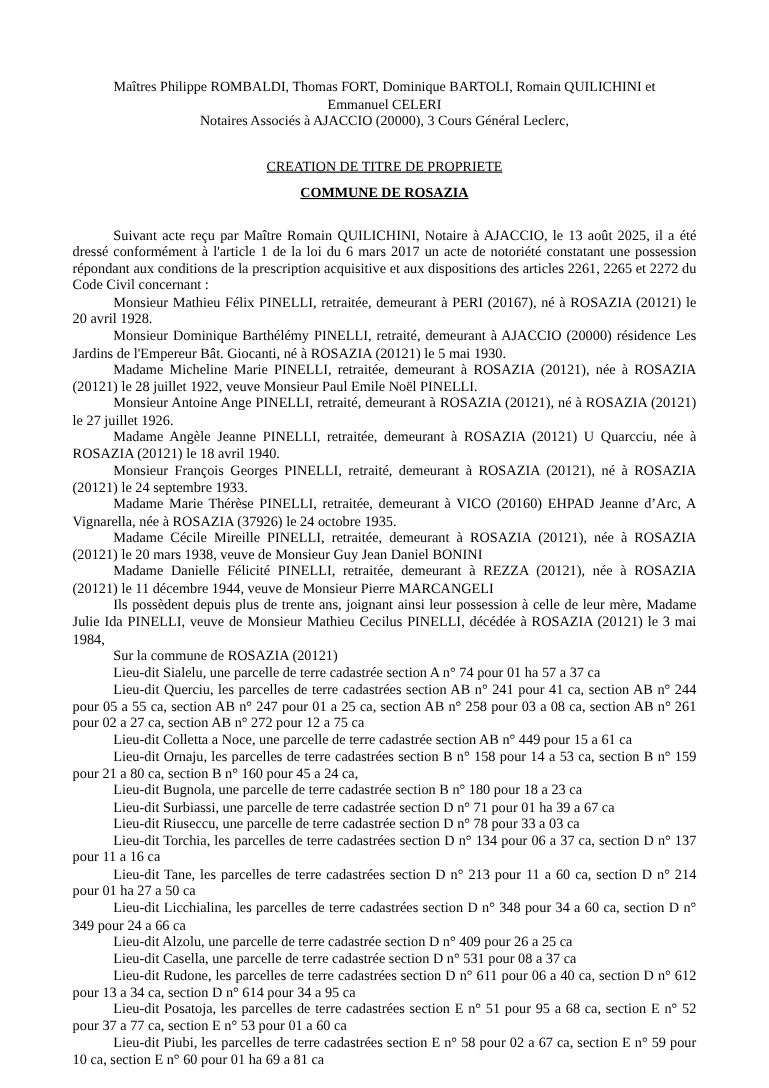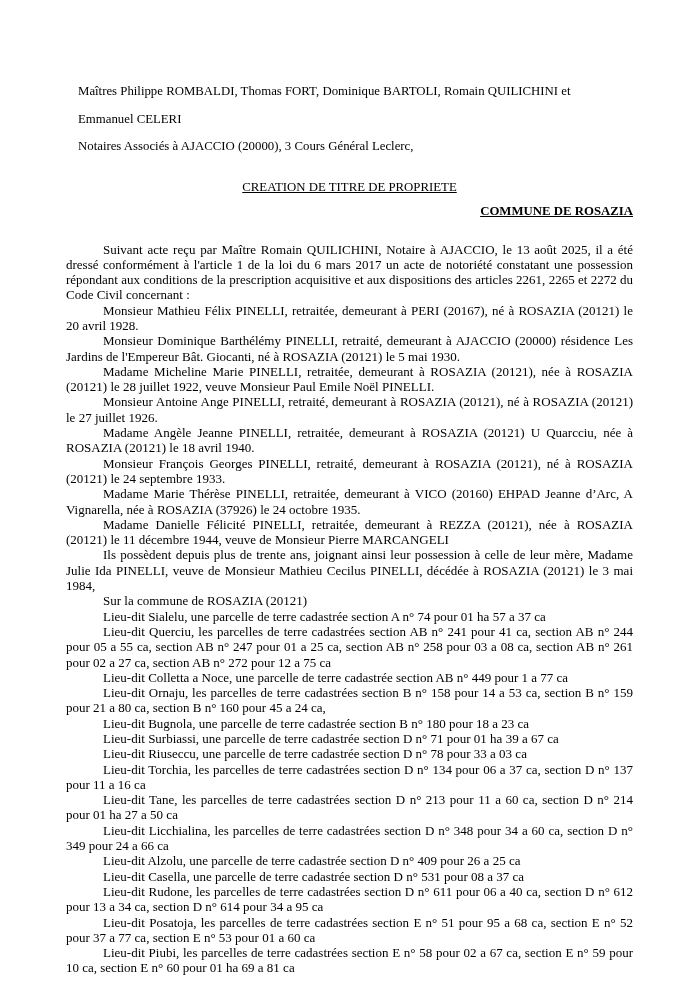--- a/index.html
+++ b/index.html
@@ -12,35 +12,35 @@
   .page {
     position: relative;
     width: 699px;
     height: 989px;
     background: #ffffff;
     box-sizing: border-box;
     padding: 72px 66px 0 66px;
     overflow: hidden;
   }
   .header p {
-    margin: 12px;
-    text-align: left;
+    margin: 0;
+    text-align: center;
     font-size: 12.8px;
     line-height: 15.5px;
   }
   .act-title {
     margin: 25px 0 0 0;
     text-align: center;
     font-size: 12.8px;
     line-height: 15.5px;
     text-decoration: underline;
   }
   .commune-title {
     margin: 9px 0 0 0;
-    text-align: right;
+    text-align: center;
     font-size: 12.8px;
     line-height: 15.5px;
     font-weight: bold;
     text-decoration: underline;
   }
   .doc-body {
     margin-top: 22px;
     font-size: 13px;
     line-height: 15.3px;
     text-align: justify;
@@ -67,26 +67,27 @@
 
   <div class="doc-body" id="doc-body">
       <p>Suivant acte reçu par Maître Romain QUILICHINI, Notaire à AJACCIO, le 13 août 2025, il a été dressé conformément à l'article 1 de la loi du 6 mars 2017 un acte de notoriété constatant une possession répondant aux conditions de la prescription acquisitive et aux dispositions des articles 2261, 2265 et 2272 du Code Civil concernant :</p>
       <p>Monsieur Mathieu Félix PINELLI, retraitée, demeurant à PERI (20167), né à ROSAZIA (20121) le 20 avril 1928.</p>
       <p>Monsieur Dominique Barthélémy PINELLI, retraité, demeurant à AJACCIO (20000) résidence Les Jardins de l'Empereur Bât. Giocanti, né à ROSAZIA (20121) le 5 mai 1930.</p>
       <p>Madame Micheline Marie PINELLI, retraitée, demeurant à ROSAZIA (20121), née à ROSAZIA (20121) le 28 juillet 1922, veuve Monsieur Paul Emile Noël PINELLI.</p>
       <p>Monsieur Antoine Ange PINELLI, retraité, demeurant à ROSAZIA (20121), né à ROSAZIA (20121) le 27 juillet 1926.</p>
       <p>Madame Angèle Jeanne PINELLI, retraitée, demeurant à ROSAZIA (20121) U Quarcciu, née à ROSAZIA (20121) le 18 avril 1940.</p>
       <p>Monsieur François Georges PINELLI, retraité, demeurant à ROSAZIA (20121), né à ROSAZIA (20121) le 24 septembre 1933.</p>
       <p>Madame Marie Thérèse PINELLI, retraitée, demeurant à VICO (20160) EHPAD Jeanne d’Arc, A Vignarella, née à ROSAZIA (37926) le 24 octobre 1935.</p>
+      <p>Madame Cécile Mireille PINELLI, retraitée, demeurant à ROSAZIA (20121), née à ROSAZIA (20121) le 20 mars 1938, veuve de Monsieur Guy Jean Daniel BONINI</p>
       <p>Madame Danielle Félicité PINELLI, retraitée, demeurant à REZZA (20121), née à ROSAZIA (20121) le 11 décembre 1944, veuve de Monsieur Pierre MARCANGELI</p>
       <p>Ils possèdent depuis plus de trente ans, joignant ainsi leur possession à celle de leur mère, Madame Julie Ida PINELLI, veuve de Monsieur Mathieu Cecilus PINELLI, décédée à ROSAZIA (20121) le 3 mai 1984,</p>
       <p>Sur la commune de ROSAZIA (20121)</p>
       <p>Lieu-dit Sialelu, une parcelle de terre cadastrée section A n° 74 pour 01 ha 57 a 37 ca</p>
       <p>Lieu-dit Querciu, les parcelles de terre cadastrées section AB n° 241 pour 41 ca, section AB n° 244 pour 05 a 55 ca, section AB n° 247 pour 01 a 25 ca, section AB n° 258 pour 03 a 08 ca, section AB n° 261 pour 02 a 27 ca, section AB n° 272 pour 12 a 75 ca</p>
-      <p>Lieu-dit Colletta a Noce, une parcelle de terre cadastrée section AB n° 449 pour 1 a 77 ca</p>
+      <p>Lieu-dit Colletta a Noce, une parcelle de terre cadastrée section AB n° 449 pour 15 a 61 ca</p>
       <p>Lieu-dit Ornaju, les parcelles de terre cadastrées section B n° 158 pour 14 a 53 ca, section B n° 159 pour 21 a 80 ca, section B n° 160 pour 45 a 24 ca,</p>
       <p>Lieu-dit Bugnola, une parcelle de terre cadastrée section B n° 180 pour 18 a 23 ca</p>
       <p>Lieu-dit Surbiassi, une parcelle de terre cadastrée section D n° 71 pour 01 ha 39 a 67 ca</p>
       <p>Lieu-dit Riuseccu, une parcelle de terre cadastrée section D n° 78 pour 33 a 03 ca</p>
       <p>Lieu-dit Torchia, les parcelles de terre cadastrées section D n° 134 pour 06 a 37 ca, section D n° 137 pour 11 a 16 ca</p>
       <p>Lieu-dit Tane, les parcelles de terre cadastrées section D n° 213 pour 11 a 60 ca, section D n° 214 pour 01 ha 27 a 50 ca</p>
       <p>Lieu-dit Licchialina, les parcelles de terre cadastrées section D n° 348 pour 34 a 60 ca, section D n° 349 pour 24 a 66 ca</p>
       <p>Lieu-dit Alzolu, une parcelle de terre cadastrée section D n° 409 pour 26 a 25 ca</p>
       <p>Lieu-dit Casella, une parcelle de terre cadastrée section D n° 531 pour 08 a 37 ca</p>
       <p>Lieu-dit Rudone, les parcelles de terre cadastrées section D n° 611 pour 06 a 40 ca, section D n° 612 pour 13 a 34 ca, section D n° 614 pour 34 a 95 ca</p>

